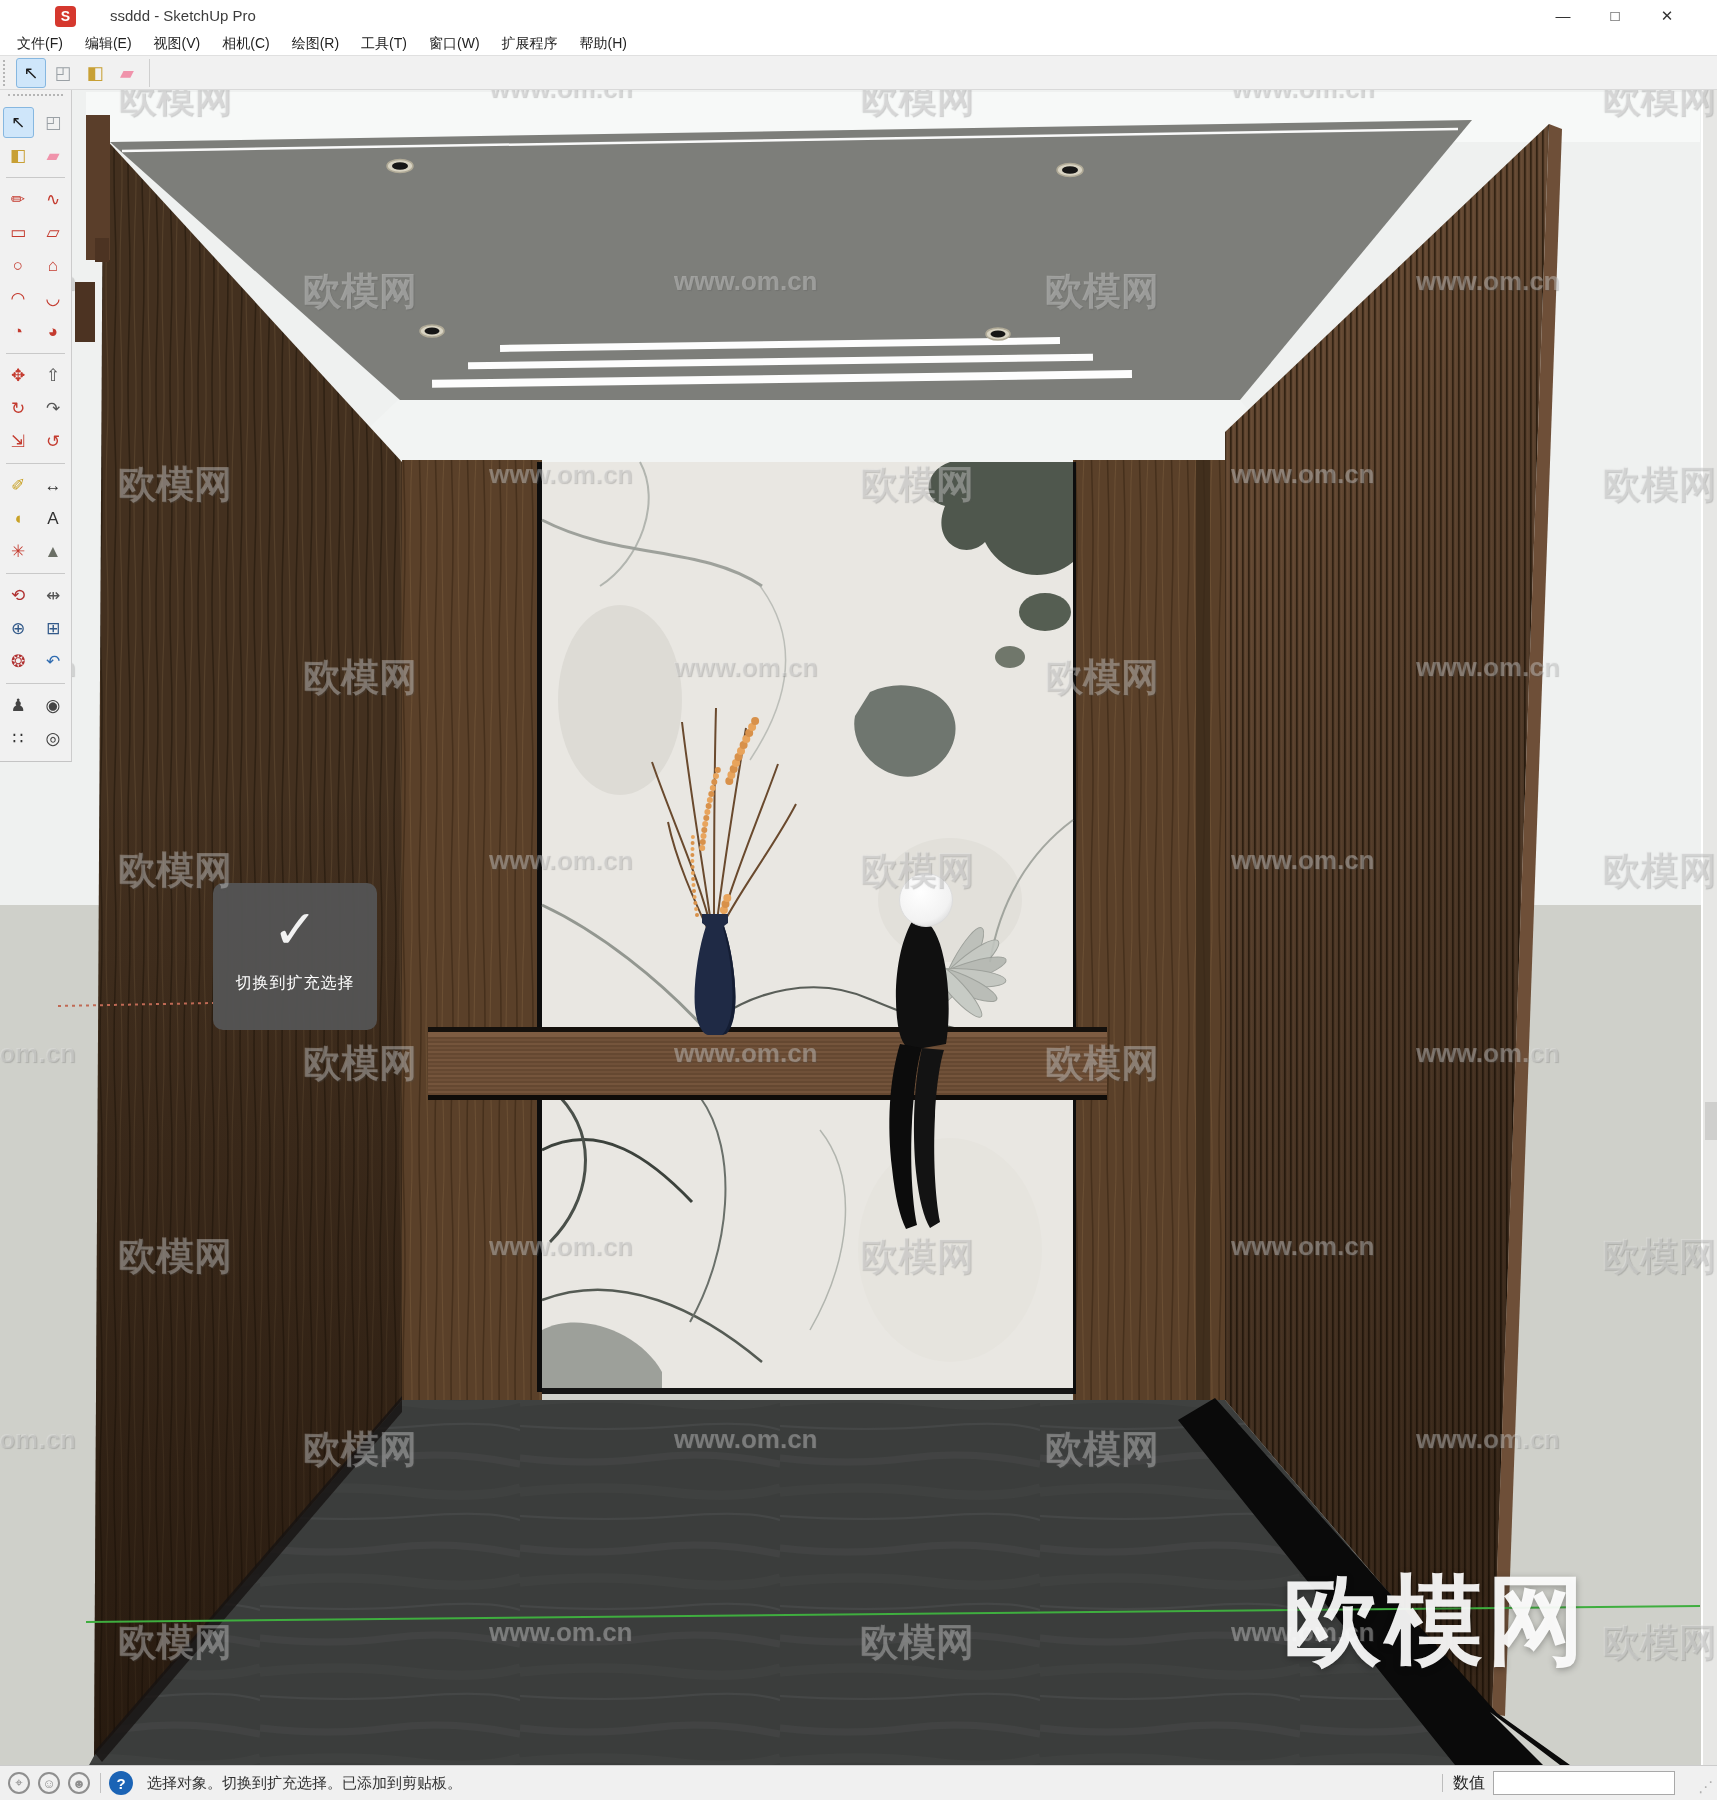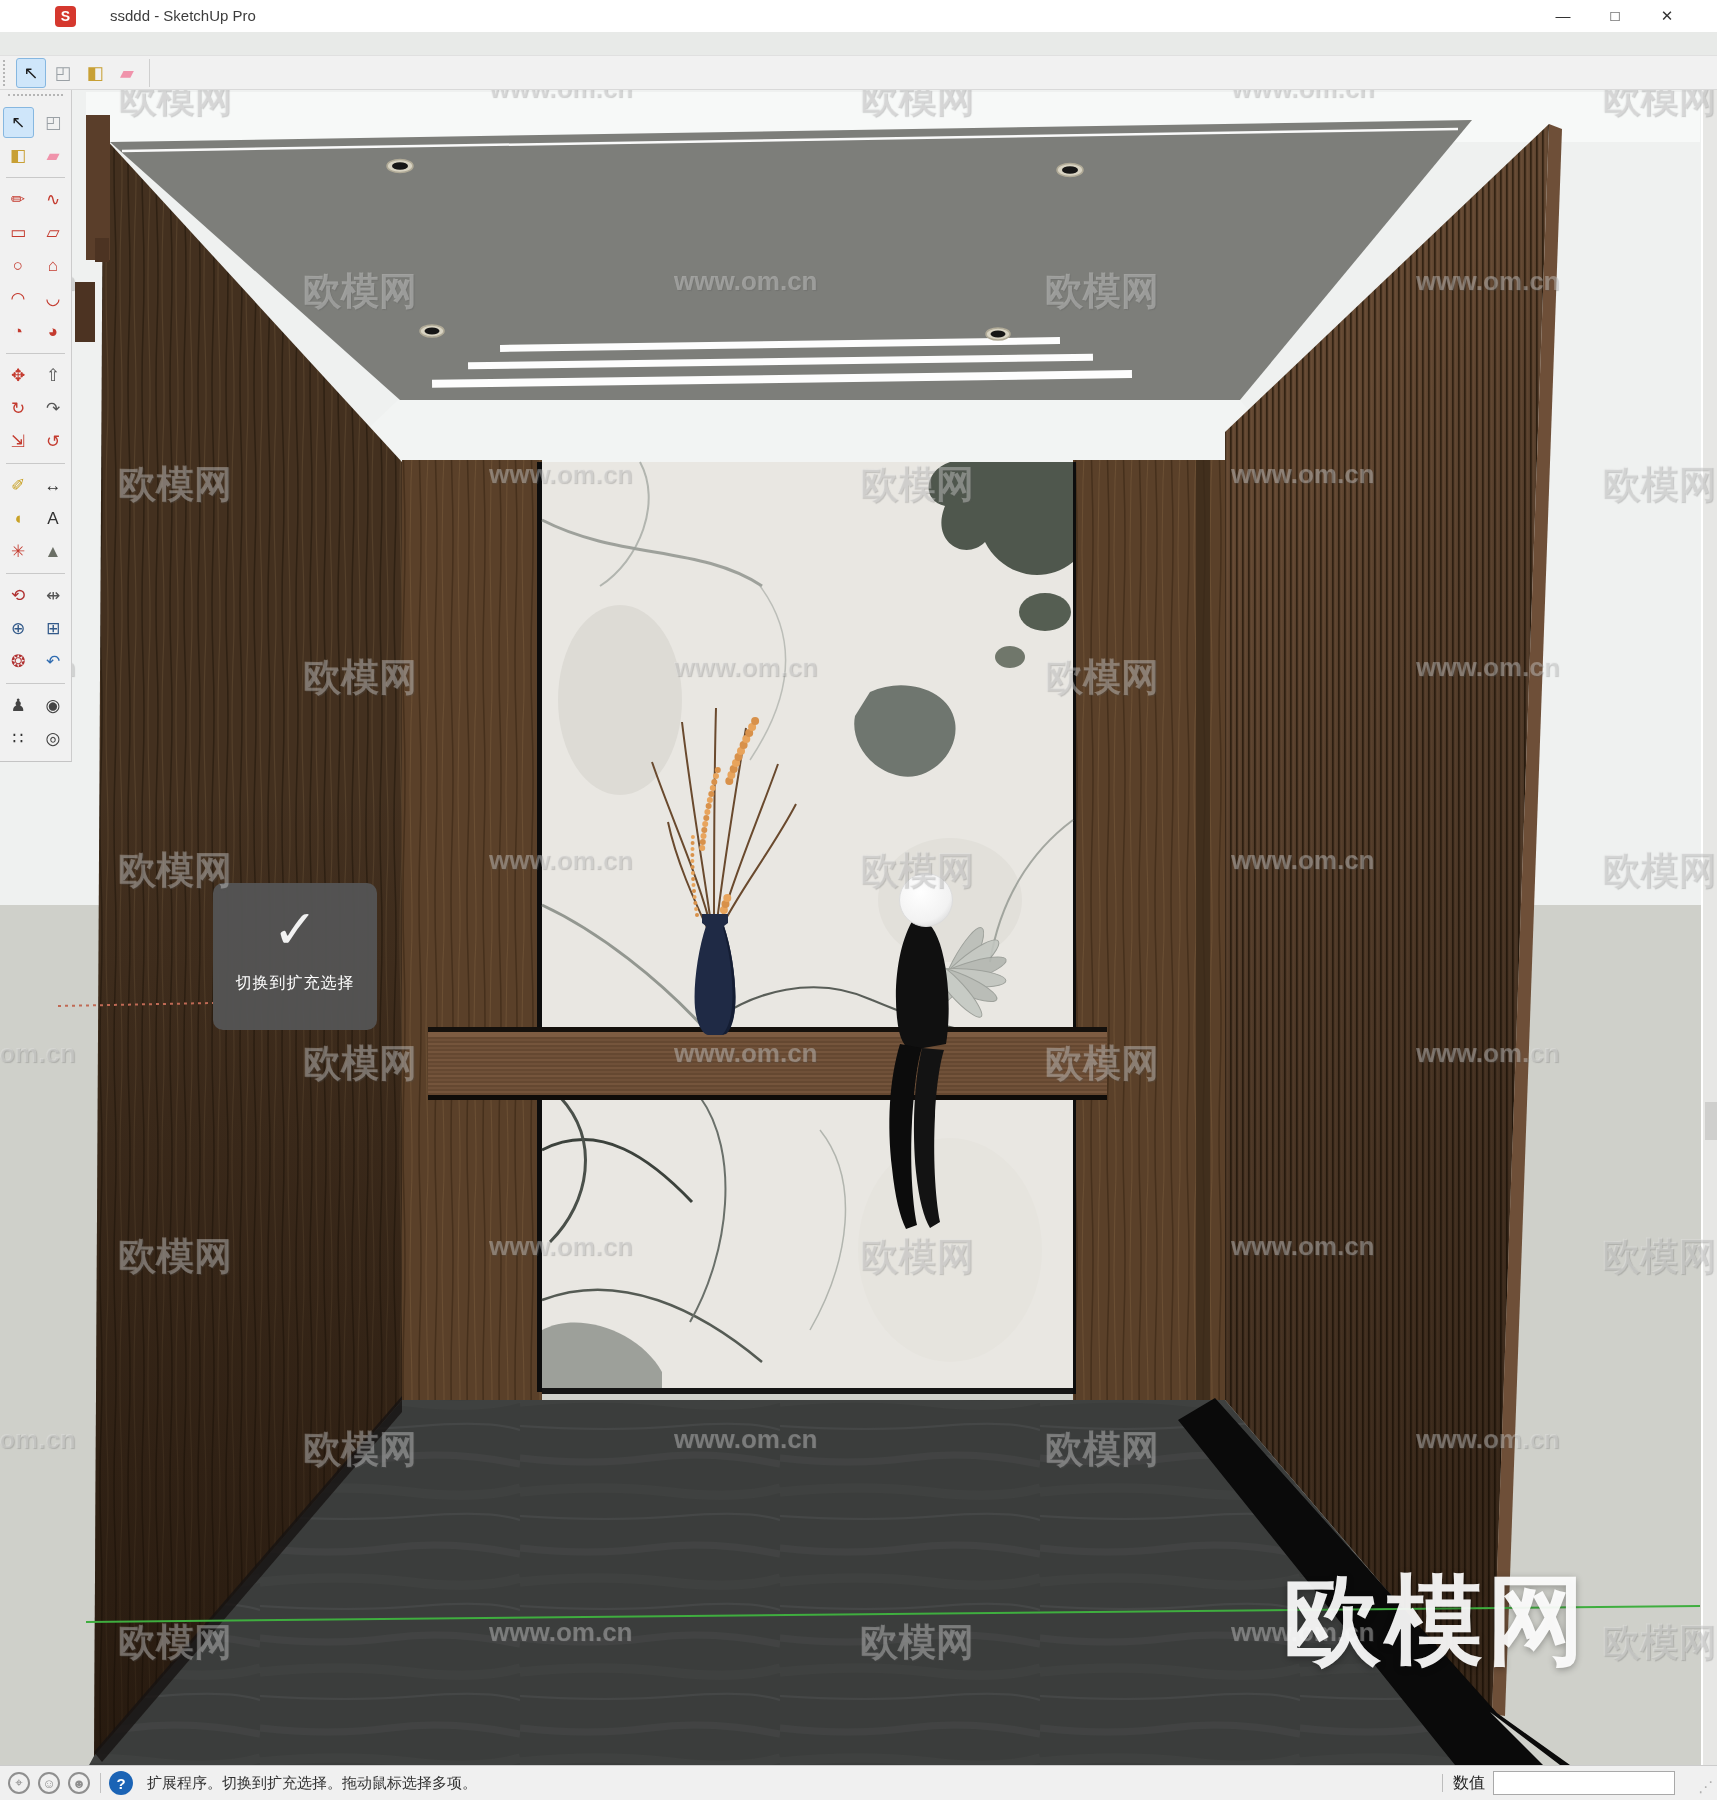--- a/index.html
+++ b/index.html
@@ -366,20 +366,31 @@
   <div id="wm-corner">欧模网</div>
 
   <div id="title-bar">
     <div id="sk-logo">S</div>
     <div id="title-text">ssddd - SketchUp Pro</div>
     <div class="win-btn" id="btn-min">—</div>
     <div class="win-btn" id="btn-max">□</div>
     <div class="win-btn" id="btn-close">✕</div>
   </div>
 
+  <div id="menu-bar">
+      <div class="menu-item">文件(F)</div>
+      <div class="menu-item">编辑(E)</div>
+      <div class="menu-item">视图(V)</div>
+      <div class="menu-item">相机(C)</div>
+      <div class="menu-item">绘图(R)</div>
+      <div class="menu-item">工具(T)</div>
+      <div class="menu-item">窗口(W)</div>
+      <div class="menu-item">扩展程序</div>
+      <div class="menu-item">帮助(H)</div>
+    </div>
 
   <div id="top-toolbar">
     <div class="grip"></div>
     <span id="tt-tools" style="display:flex;">
         <div class="tool-cell selected">
           <span style="color: rgb(27, 27, 27);">↖</span>
         </div>
         <div class="tool-cell">
           <span style="color: rgb(154, 160, 165);">◰</span>
         </div>
@@ -549,21 +560,21 @@
   </div>
 
   <div id="status-bar">
     <span id="sb-icons" style="display:flex;align-items:center;">
         <div class="sb-circle">⌖</div>
         <div class="sb-circle">☺</div>
         <div class="sb-circle">☻</div>
       </span>
     <div class="sb-sep"></div>
     <div id="sb-help">?</div>
-    <div id="sb-hint">扩展程序。切换到扩充选择。拖动鼠标选择多项。</div>
+    <div id="sb-hint">选择对象。切换到扩充选择。已添加到剪贴板。</div>
     <div id="sb-right">
       <div class="sep2"></div>
       <div id="measure-label">数值</div>
       <input id="measure-input" type="text" value="" style="">
     </div>
     <div id="resize-grip">⋰</div>
   </div>
 
 </div>
 

